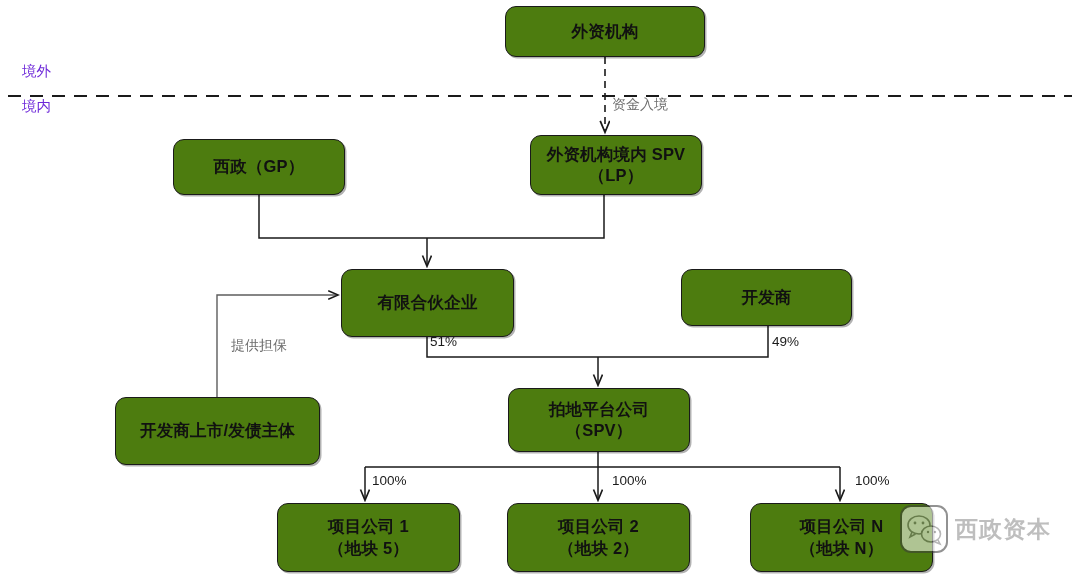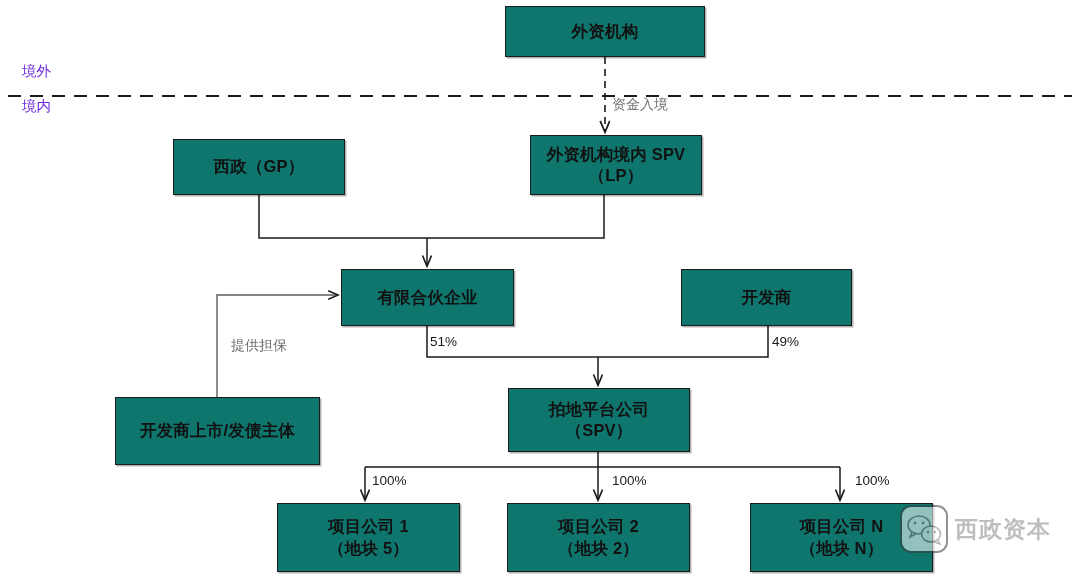--- a/index.html
+++ b/index.html
@@ -20,22 +20,22 @@
     left: 0;
     top: 0;
     width: 1080px;
     height: 582px;
     pointer-events: none;
   }
   .node {
     position: absolute;
     box-sizing: border-box;
     border: 1.6px solid #1a1a1a;
-    border-radius: 0;
-    background: #0f766e;
+    border-radius: 11px;
+    background: #4d7c0f;
     display: flex;
     flex-direction: column;
     align-items: center;
     justify-content: center;
     color: #111111;
     font-weight: bold;
     font-size: 16.5px;
     line-height: 1.3;
     text-align: center;
     letter-spacing: 0.2px;
@@ -124,21 +124,21 @@
 
   <div class="node" style="left:173px; top:139px; width:172px; height:56px;">
     <span>西政（GP）</span>
   </div>
 
   <div class="node" style="left:530px; top:135px; width:172px; height:60px;">
     <span>外资机构境内 SPV</span>
     <span class="l2">（LP）</span>
   </div>
 
-  <div class="node" style="left:341px; top:269px; width:173px; height:57px;">
+  <div class="node" style="left:341px; top:269px; width:173px; height:68px;">
     <span>有限合伙企业</span>
   </div>
 
   <div class="node" style="left:681px; top:269px; width:171px; height:57px;">
     <span>开发商</span>
   </div>
 
   <div class="node" style="left:115px; top:397px; width:205px; height:68px;">
     <span>开发商上市/发债主体</span>
   </div>

